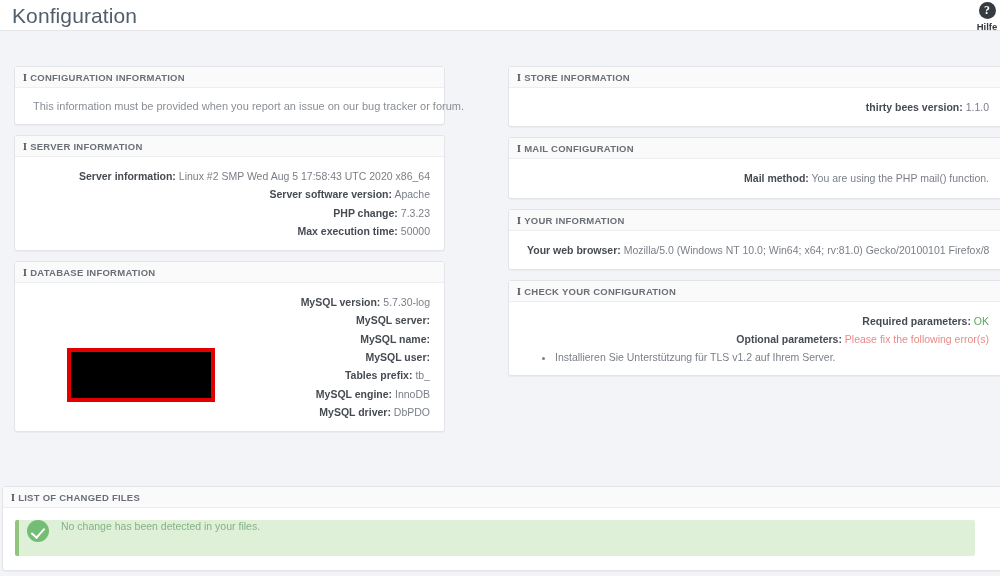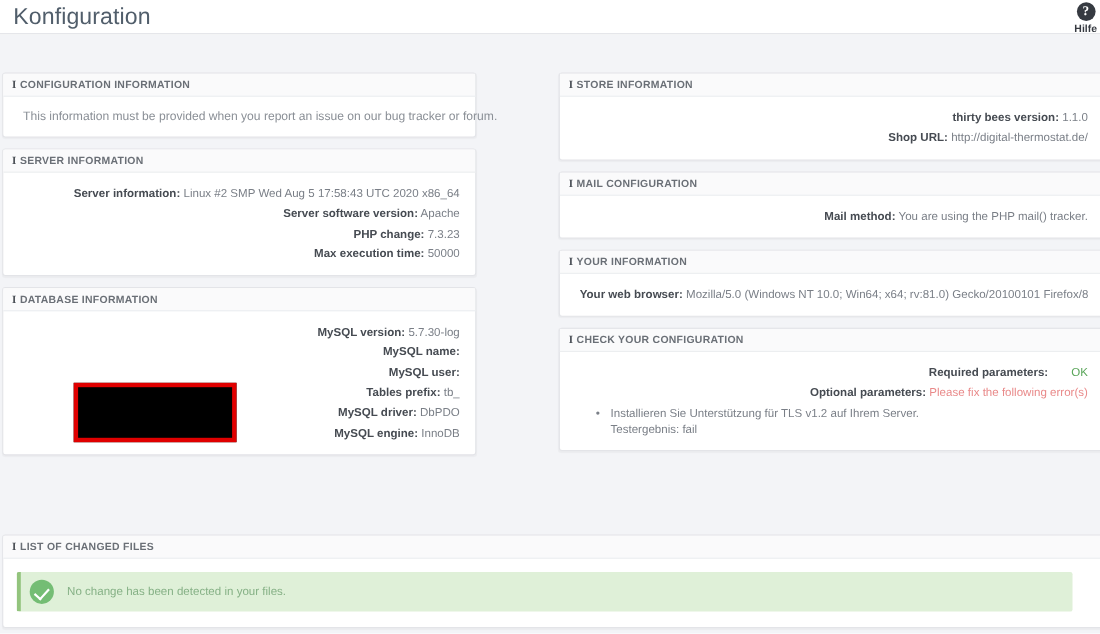--- a/index.html
+++ b/index.html
@@ -34,21 +34,21 @@
     font-family: "Liberation Serif", serif;
   }
   .help-label {
     margin-top: 2px; font-size: 9.5px; font-weight: bold; color: #363a41;
     white-space: nowrap;
   }
 
   
   .content { position: absolute; left: 0; top: 46px; width: 1000px; height: 530px; background: #f3f4f7; }
 
-  .col-left  { position: absolute; left: 2px;   top: 20px; width: 431px; }
+  .col-left  { position: absolute; left: 14px;   top: 20px; width: 431px; }
   .col-right { position: absolute; left: 508px; top: 20px; width: 496px; }
   .row-full  { position: absolute; left: 2px;   top: 440px; width: 1002px; }
 
   
   .panel {
     background: #ffffff;
     border: 1px solid #e3e4e8;
     border-radius: 3px;
     margin-bottom: 10px;
     box-shadow: 0 1px 1px rgba(0,0,0,.035);
@@ -82,21 +82,21 @@
     color: #7a7f87;
     line-height: 18.3px;
     white-space: nowrap;
     overflow: hidden;
     text-align: right;
   }
   .kv b { color: #464b52; font-weight: bold; }
   .note {
     font-size: 11px; color: #8a8f96; line-height: 16px; white-space: nowrap;
   }
-  .ok    { color: #5ba65b; margin-left: 18px; }
+  .ok    { color: #5ba65b; }
   .errtx { color: #e98a8a; }
 
   .errlist { margin: 2px 0 0 0; padding-left: 28px; }
   .errlist li { font-size: 10.5px; color: #7a7f87; line-height: 15px; list-style: disc; }
   .errlist li .sub { display: block; color: #7a7f87; }
 
   
   .redaction {
     position: absolute;
     left: 67px; top: 348px; width: 148px; height: 54px;
@@ -106,21 +106,20 @@
   }
 
   
   .alert-success {
     margin: 12px 28px 14px 12px;
     background: #dff0d8;
     border-left: 4px solid #93c47d;
     border-radius: 2px;
     height: 36px;
     display: flex;
-    align-items: center;
     padding-left: 8px;
   }
   .check-circle {
     width: 22px; height: 22px; border-radius: 50%;
     background: #74bd74; flex: 0 0 22px;
     position: relative; margin-right: 12px;
   }
   .check-circle::after {
     content: "";
     position: absolute; left: 6.5px; top: 4.5px;
@@ -167,48 +166,48 @@
           <div class="kv"><b>Max execution time:</b> <span>50000</span></div>
         </div>
       </div>
 
       <div class="panel">
         <div class="panel-head">
           <i class="i-icon">i</i><span>DATABASE INFORMATION</span>
         </div>
         <div class="panel-body">
           <div class="kv"><b>MySQL version:</b> <span>5.7.30-log</span></div>
+          <div class="kv"><b>MySQL server:</b> <span></span></div>
           <div class="kv"><b>MySQL name:</b> <span></span></div>
           <div class="kv"><b>MySQL user:</b> <span></span></div>
           <div class="kv"><b>Tables prefix:</b> <span>tb_</span></div>
+          <div class="kv"><b>MySQL engine:</b> <span>InnoDB</span></div>
           <div class="kv"><b>MySQL driver:</b> <span>DbPDO</span></div>
-          <div class="kv"><b>MySQL engine:</b> <span>InnoDB</span></div>
         </div>
       </div>
 
     </div>
 
     <div class="col-right">
 
       <div class="panel">
         <div class="panel-head">
           <i class="i-icon">i</i><span>STORE INFORMATION</span>
         </div>
         <div class="panel-body">
           <div class="kv"><b>thirty bees version:</b> <span>1.1.0</span></div>
-          <div class="kv"><b>Shop URL:</b> <span>http://digital-thermostat.de/</span></div>
         </div>
       </div>
 
       <div class="panel">
         <div class="panel-head">
           <i class="i-icon">i</i><span>MAIL CONFIGURATION</span>
         </div>
         <div class="panel-body">
-          <div class="kv"><b>Mail method:</b> <span>You are using the PHP mail() tracker.</span></div>
+          <div class="kv"><b>Mail method:</b> <span>You are using the PHP mail() function.</span></div>
         </div>
       </div>
 
       <div class="panel">
         <div class="panel-head">
           <i class="i-icon">i</i><span>YOUR INFORMATION</span>
         </div>
         <div class="panel-body">
           <div class="kv"><b>Your web browser:</b> <span>Mozilla/5.0 (Windows NT 10.0; Win64; x64; rv:81.0) Gecko/20100101 Firefox/81.0</span></div>
         </div>
@@ -217,21 +216,20 @@
       <div class="panel">
         <div class="panel-head">
           <i class="i-icon">i</i><span>CHECK YOUR CONFIGURATION</span>
         </div>
         <div class="panel-body">
           <div class="kv"><b>Required parameters:</b> <span class="ok">OK</span></div>
           <div class="kv"><b>Optional parameters:</b> <span class="errtx">Please fix the following error(s)</span></div>
           <ul class="errlist">
             <li>
               <span>Installieren Sie Unterstützung für TLS v1.2 auf Ihrem Server.</span>
-              <span class="sub">Testergebnis: fail</span>
             </li>
           </ul>
         </div>
       </div>
 
     </div>
 
     <div class="row-full">
       <div class="panel">
         <div class="panel-head">

